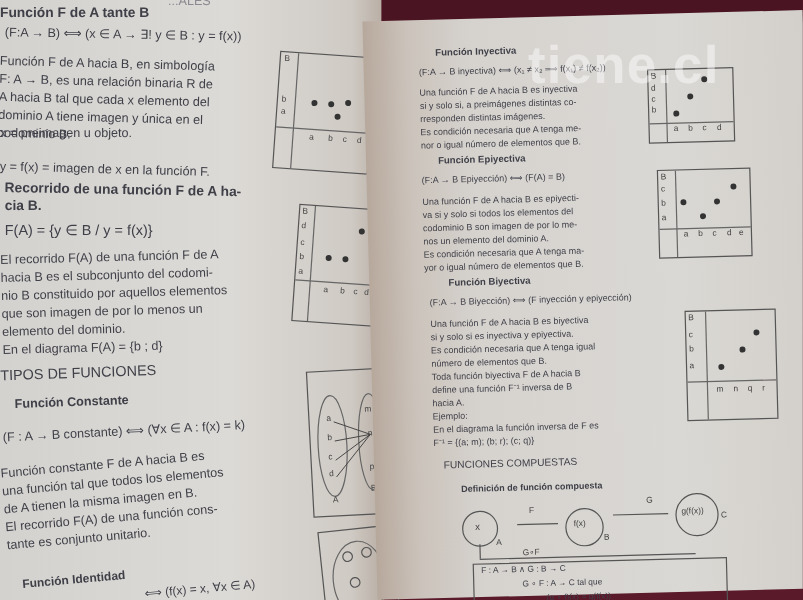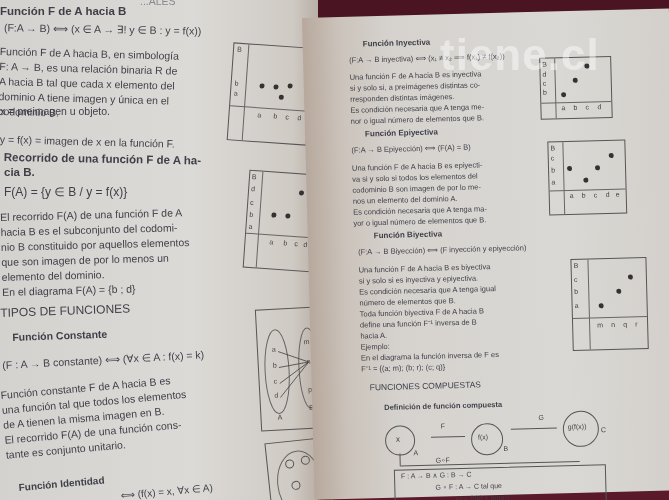--- a/index.html
+++ b/index.html
@@ -15,21 +15,21 @@
   .dot{position:absolute;width:5px;height:5px;border-radius:50%;background:#333;}
   .lbl{position:absolute;font-size:7px;color:#444;}
   .watermark{position:absolute;left:440px;top:30px;font-size:44px;font-weight:bold;color:rgba(255,255,255,0.45);letter-spacing:1px;}
   .dark-top{position:absolute;left:318px;top:0;width:351px;height:22px;background:#4a1422;}
 </style>
 </head>
 <body>
 
 <div class="page" id="left-page">
   <div class="txt" style="left:140px;top:-6px;color:#8a8a90;">...ALES</div>
-  <div class="txt head" style="left:0;top:4px;">Función F de A hacia B</div>
+  <div class="txt head" style="left:0;top:4px;">Función F de A tante B</div>
   <div class="txt" style="left:4px;top:22px;transform:rotate(1deg);">(F:A → B) ⟺ (x ∈ A → ∃! y ∈ B : y = f(x))</div>
 
   <div style="position:absolute;left:0;top:44px;transform:rotate(1.5deg);transform-origin:0 0;">
     <div class="txt" style="position:relative;">Función F de A hacia B, en simbología</div>
     <div class="txt" style="position:relative;">F: A → B, es una relación binaria R de</div>
     <div class="txt" style="position:relative;">A hacia B tal que cada x elemento del</div>
     <div class="txt" style="position:relative;">dominio A tiene imagen y única en el</div>
     <div class="txt" style="position:relative;">codominio B.</div>
   </div>
   <div class="txt" style="left:0;top:104px;">x = preimagen u objeto.</div>

